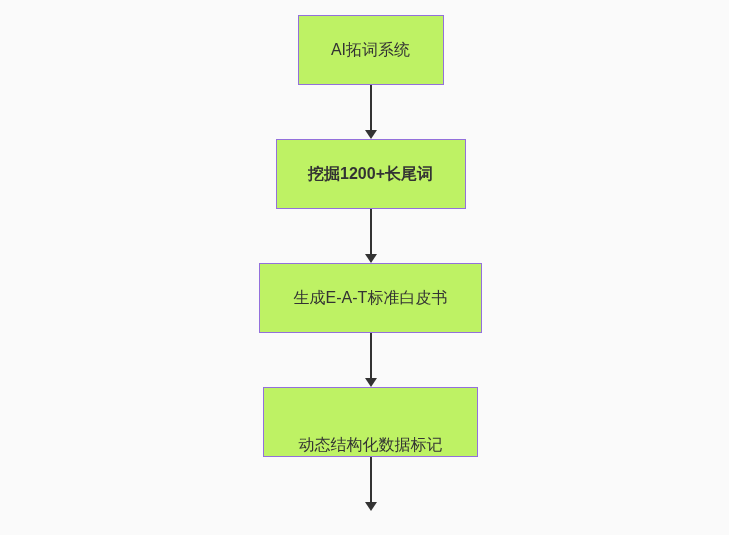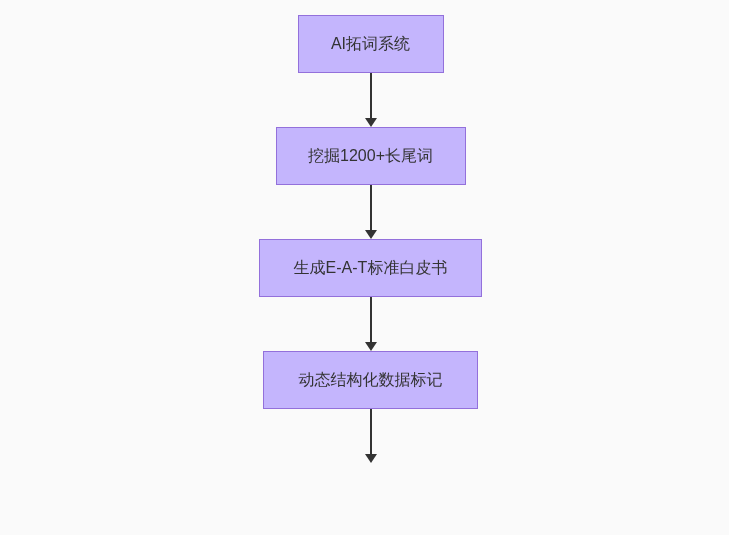--- a/index.html
+++ b/index.html
@@ -23,35 +23,35 @@
     left: 0;
     top: 15px;
     width: 729px;
     display: flex;
     flex-direction: column;
     align-items: center;
     transform: translateX(6px);
   }
   .node {
     box-sizing: border-box;
-    height: 58px;
+    height: 70px;
     border: 1px solid #9370DB;
-    background: #c4b5fd;
+    background: #bef264;
     color: #333333;
     font-size: 16px;
     display: flex;
     align-items: center;
     justify-content: center;
     text-align: center;
     white-space: nowrap;
   }
   .node.n1 { width: 146px; }
-  .node.n2 { width: 190px; }
+  .node.n2 { width: 190px; font-weight: bold; }
   .node.n3 { width: 223px; text-align: right; }
-  .node.n4 { width: 215px; }
+  .node.n4 { width: 215px; align-items: flex-end; }
   .node.n5 { width: 232px; }
   .edge {
     height: 54px;
     display: flex;
     flex-direction: column;
     align-items: center;
   }
   .edge .line {
     width: 2px;
     height: 45px;

